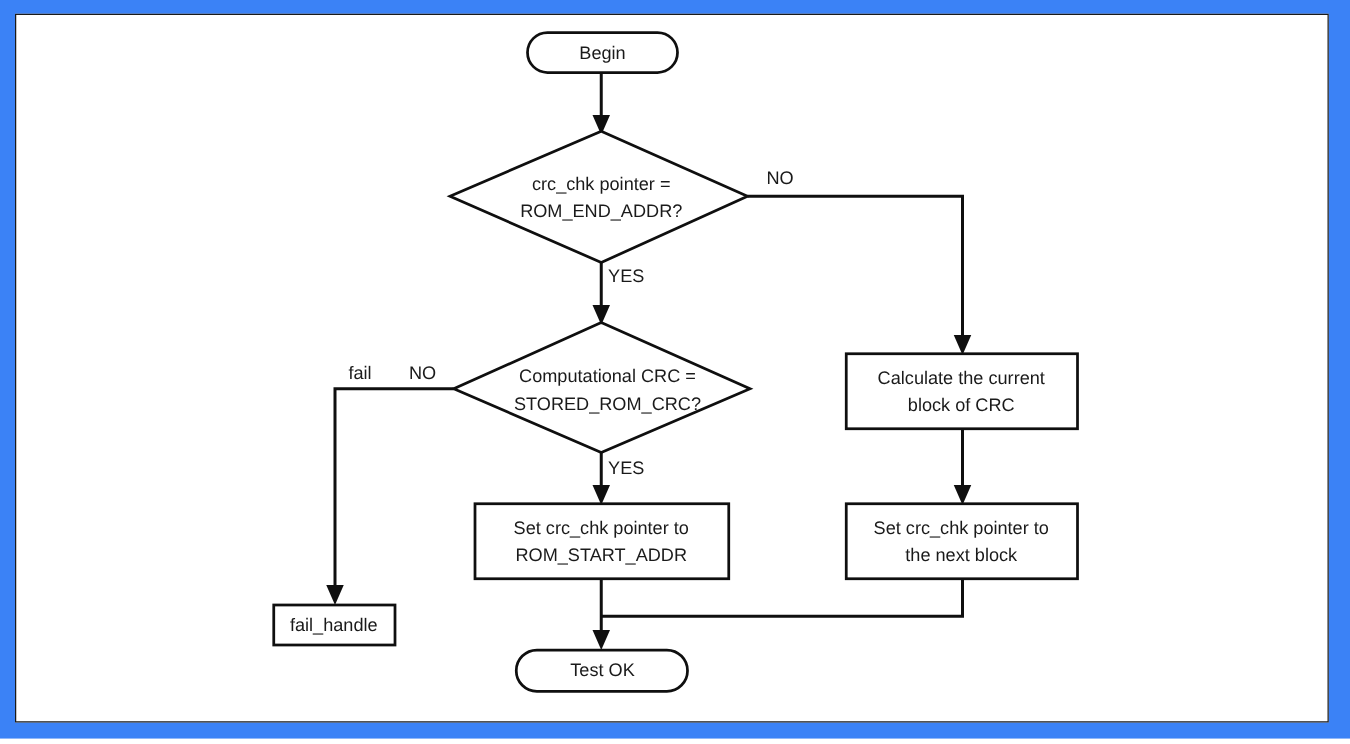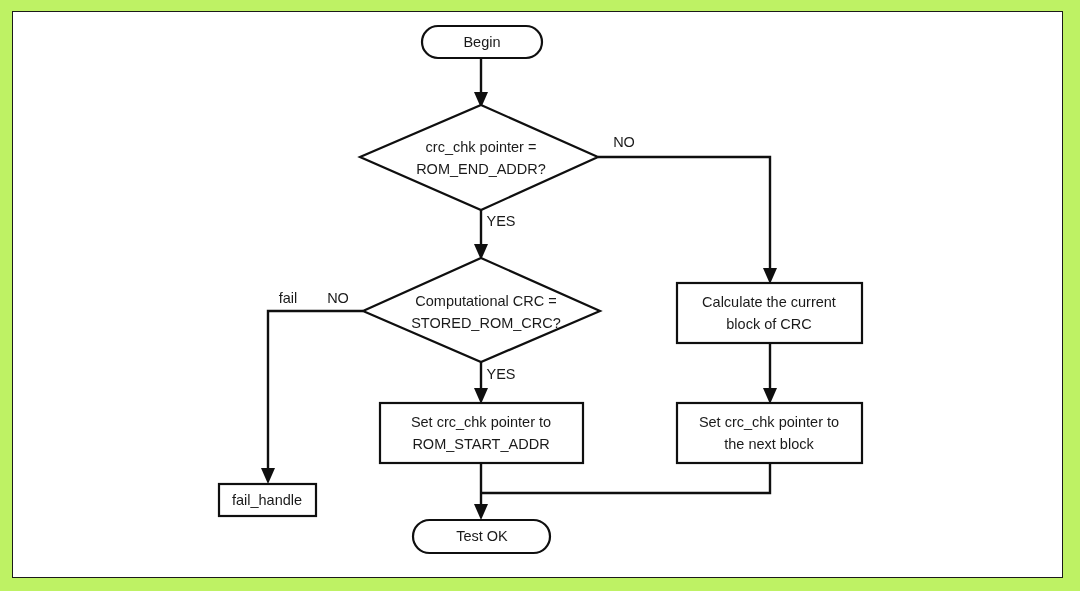--- a/index.html
+++ b/index.html
@@ -7,21 +7,21 @@
     padding: 0;
     background: #ffffff;
   }
   body {
     font-family: "Liberation Sans", sans-serif;
   }
   #canvas {
     position: relative;
     width: 1080px;
     height: 591px;
-    background: #bef264;
+    background: #3b82f6;
     overflow: hidden;
   }
   #frame {
     position: absolute;
     left: 12px;
     top: 11px;
     width: 1051px;
     height: 567px;
     border: 1.5px solid #1a1a1a;
     box-sizing: border-box;

